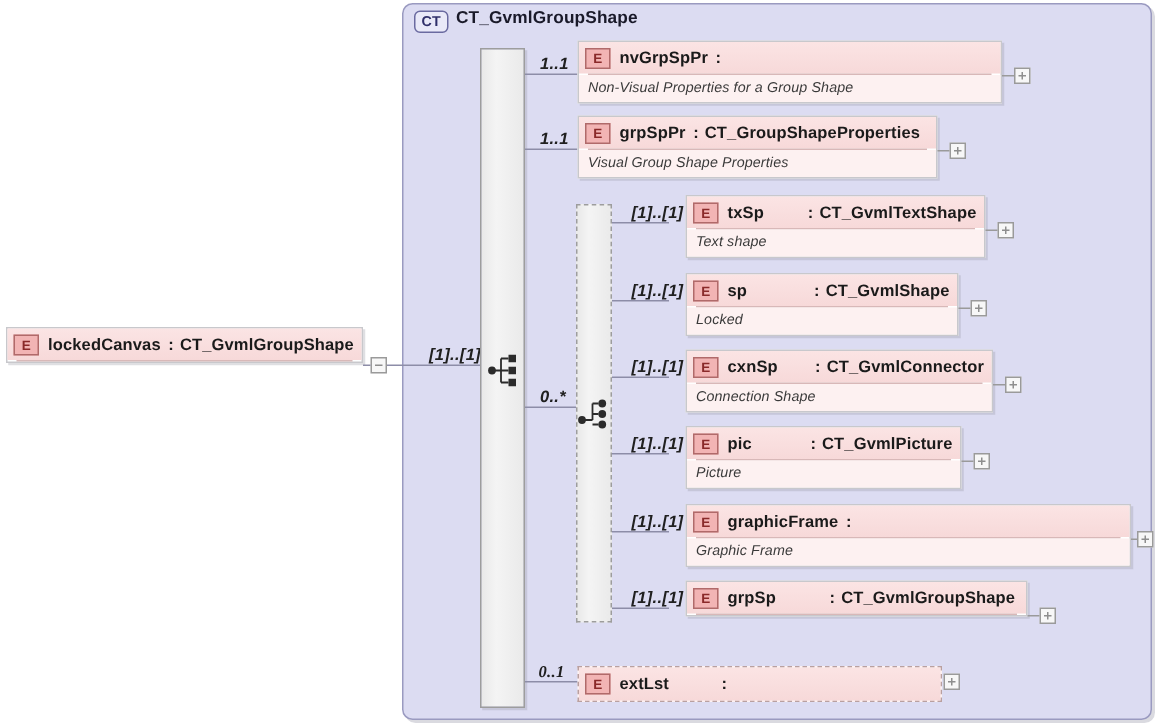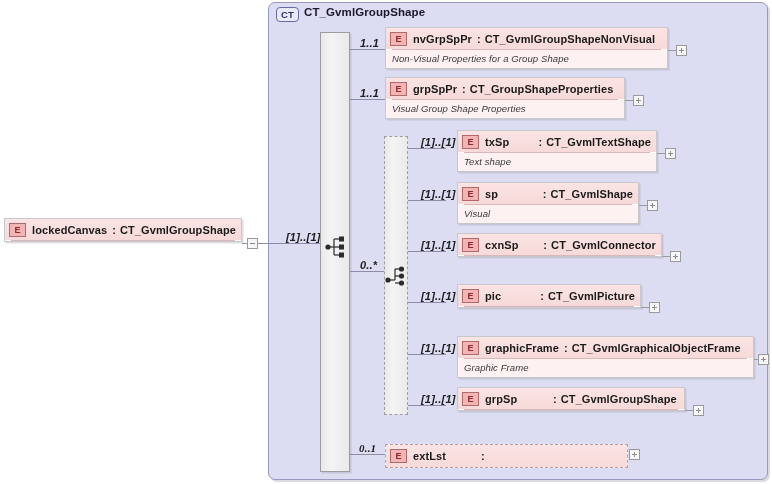--- a/index.html
+++ b/index.html
@@ -217,21 +217,20 @@
   <div class="hline" style="left:350px; top:99px;  width:35px;"></div>
   <div class="hline" style="left:350px; top:271px; width:34px;"></div>
   <div class="hline" style="left:350px; top:454px; width:35px;"></div>
 
   <div class="card" style="left:360px; top:37px;">1..1</div>
   <div class="ebox" style="left:385px; top:27px; width:283px;">
     <div class="titlerow">
       <span class="etag">E</span>
       <span class="ename">nvGrpSpPr</span>
       <span class="etype" style="margin-left:5px;">:</span>
-      <span class="etype" style="margin-left:4px;">CT_GvmlGroupShapeNonVisual</span>
     </div>
     <div class="sepline"></div>
     <div class="edesc">Non-Visual Properties for a Group Shape</div>
   </div>
   <div class="pmbox plus" style="left:676px; top:45px;"></div>
   <div class="hline grey" style="left:668px; top:50px; width:8px;"></div>
 
   <div class="card" style="left:360px; top:87px;">1..1</div>
   <div class="ebox" style="left:385px; top:77px; width:240px;">
     <div class="titlerow">
@@ -285,58 +284,59 @@
 
   <div class="card" style="left:421px; top:188px;">[1]..[1]</div>
   <div class="ebox" style="left:457px; top:182px; width:182px;">
     <div class="titlerow">
       <span class="etag">E</span>
       <span class="ename" style="width:68px; display:inline-block;">sp</span>
       <span class="etype">:</span>
       <span class="etype" style="margin-left:4px;">CT_GvmlShape</span>
     </div>
     <div class="sepline"></div>
-    <div class="edesc">Visual</div>
+    <div class="edesc">Locked</div>
   </div>
   <div class="pmbox plus" style="left:647px; top:200px;"></div>
   <div class="hline grey" style="left:639px; top:205px; width:8px;"></div>
 
   <div class="card" style="left:421px; top:239px;">[1]..[1]</div>
   <div class="ebox" style="left:457px; top:233px; width:205px;">
     <div class="titlerow">
       <span class="etag">E</span>
       <span class="ename" style="width:68px; display:inline-block;">cxnSp</span>
       <span class="etype">:</span>
       <span class="etype" style="margin-left:4px;">CT_GvmlConnector</span>
     </div>
     <div class="sepline"></div>
+    <div class="edesc">Connection Shape</div>
   </div>
   <div class="pmbox plus" style="left:670px; top:251px;"></div>
   <div class="hline grey" style="left:662px; top:256px; width:8px;"></div>
 
   <div class="card" style="left:421px; top:290px;">[1]..[1]</div>
   <div class="ebox" style="left:457px; top:284px; width:184px;">
     <div class="titlerow">
       <span class="etag">E</span>
       <span class="ename" style="width:68px; display:inline-block;">pic</span>
       <span class="etype">:</span>
       <span class="etype" style="margin-left:4px;">CT_GvmlPicture</span>
     </div>
     <div class="sepline"></div>
+    <div class="edesc">Picture</div>
   </div>
   <div class="pmbox plus" style="left:649px; top:302px;"></div>
   <div class="hline grey" style="left:641px; top:307px; width:8px;"></div>
 
   <div class="card" style="left:421px; top:342px;">[1]..[1]</div>
   <div class="ebox" style="left:457px; top:336px; width:297px;">
     <div class="titlerow">
       <span class="etag">E</span>
       <span class="ename">graphicFrame</span>
       <span class="etype" style="margin-left:5px;">:</span>
-      <span class="etype" style="margin-left:4px;">CT_GvmlGraphicalObjectFrame</span>
     </div>
     <div class="sepline"></div>
     <div class="edesc">Graphic Frame</div>
   </div>
   <div class="pmbox plus" style="left:758px; top:354px;"></div>
   <div class="hline grey" style="left:754px; top:359px; width:4px;"></div>
 
   <div class="card" style="left:421px; top:393px;">[1]..[1]</div>
   <div class="ebox" style="left:457px; top:387px; width:228px;">
     <div class="titlerow">

